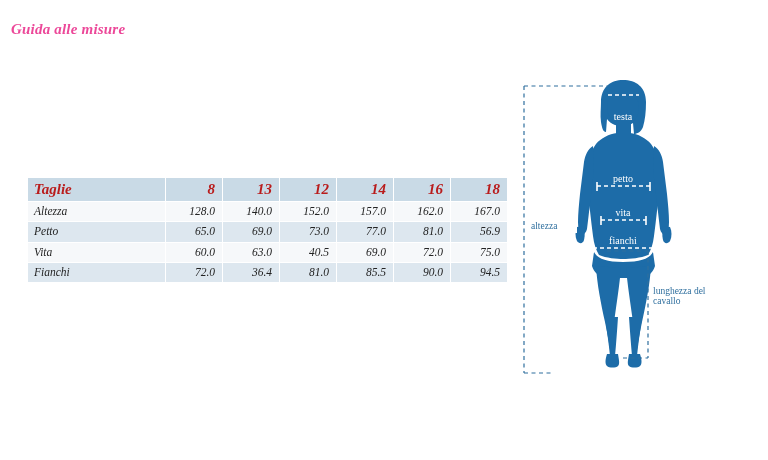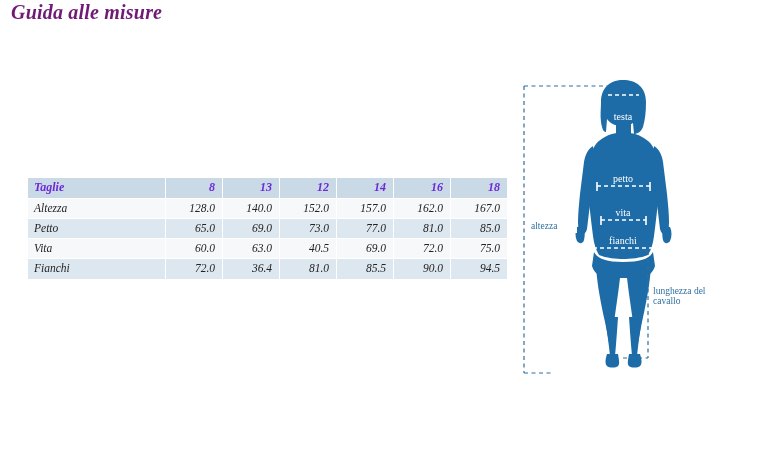--- a/index.html
+++ b/index.html
@@ -12,26 +12,26 @@
     background: #ffffff;
     font-family: "Liberation Serif", serif;
     overflow: hidden;
     position: relative;
   }
 
   
   #page-title {
     position: absolute;
     left: 11px;
-    top: 1px;
+    top: 21px;
     font-family: "Liberation Serif", serif;
     font-style: italic;
     font-weight: bold;
-    font-size: 20px;
-    color: #701a75;
+    font-size: 15px;
+    color: #ec4899;
     letter-spacing: 0.2px;
     white-space: nowrap;
   }
 
   
   #size-table-wrap {
     position: absolute;
     left: 27px;
     top: 177px;
     width: 481px;
@@ -45,23 +45,23 @@
   }
   table.size-table th,
   table.size-table td {
     padding: 3px 7px 3px 6px;
     font-style: italic;
     line-height: 1.15;
     white-space: nowrap;
   }
   table.size-table thead th {
     background: #c9dae6;
-    color: #6d28d9;
+    color: #b91c1c;
     font-weight: bold;
-    font-size: 12px;
+    font-size: 15px;
   }
   table.size-table thead th.label-col {
     text-align: left;
   }
   table.size-table thead th.num-col {
     text-align: right;
   }
   table.size-table tbody td {
     color: #232323;
     font-weight: normal;
@@ -142,21 +142,21 @@
         <td class="num-col">162.0</td>
         <td class="num-col">167.0</td>
       </tr>
       <tr class="even-row">
         <td class="label-col">Petto</td>
         <td class="num-col">65.0</td>
         <td class="num-col">69.0</td>
         <td class="num-col">73.0</td>
         <td class="num-col">77.0</td>
         <td class="num-col">81.0</td>
-        <td class="num-col">85.0</td>
+        <td class="num-col">56.9</td>
       </tr>
       <tr class="odd-row">
         <td class="label-col">Vita</td>
         <td class="num-col">60.0</td>
         <td class="num-col">63.0</td>
         <td class="num-col">40.5</td>
         <td class="num-col">69.0</td>
         <td class="num-col">72.0</td>
         <td class="num-col">75.0</td>
       </tr>

